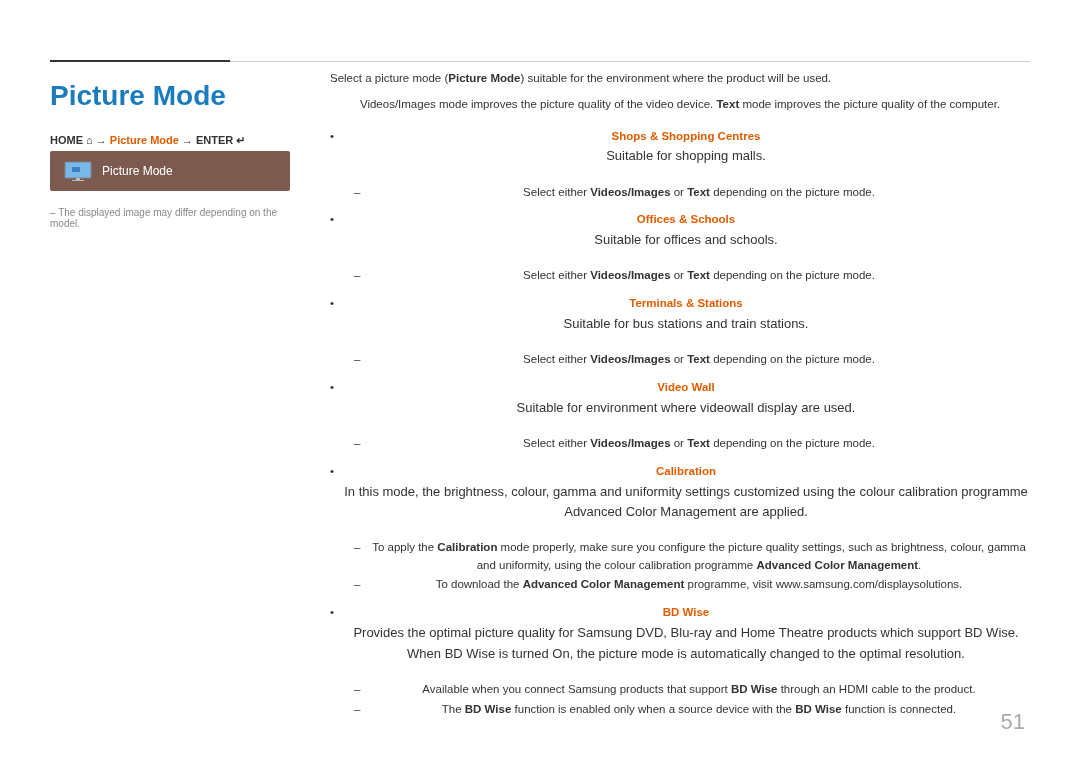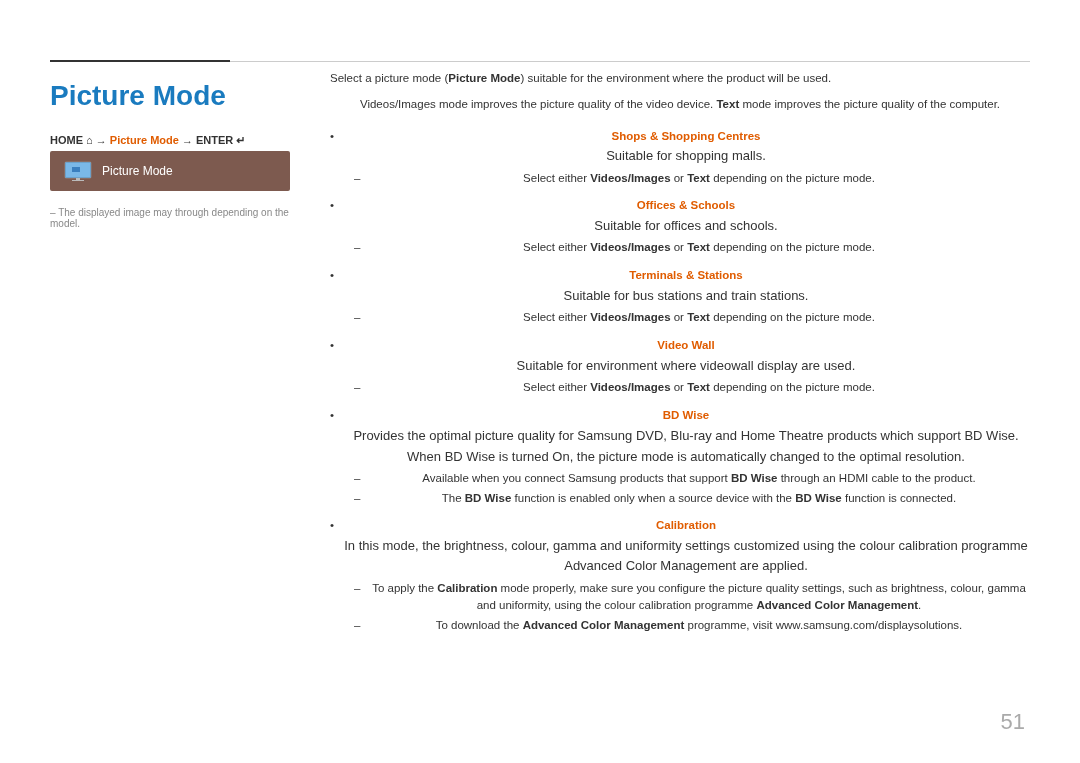--- a/index.html
+++ b/index.html
@@ -152,21 +152,21 @@
 
     .item-desc {
       color: #333;
       font-size: 13px;
       margin-top: 1px;
     }
 
     .sub-list {
       list-style: none;
       padding-left: 12px;
-      margin-top: 3px;
+      margin-top: 17px;
     }
     .sub-list li {
       position: relative;
       padding-left: 14px;
       font-size: 11.5px;
       color: #333;
       margin-bottom: 2px;
     }
     .sub-list li::before {
       content: '–';
@@ -211,21 +211,21 @@
         <svg class="menu-box-icon" viewBox="0 0 28 20" xmlns="http://www.w3.org/2000/svg">
           <rect x="1" y="1" width="26" height="16" rx="1" fill="#5a9fd4" stroke="#aaa" stroke-width="0.5"></rect>
           <rect x="2" y="2" width="24" height="14" fill="#7ab8e8"></rect>
           <rect x="8" y="6" width="8" height="5" fill="#3a7fbf"></rect>
           <rect x="12" y="17" width="4" height="2" fill="#bbb"></rect>
           <rect x="8" y="19" width="12" height="1" fill="#bbb"></rect>
         </svg>
         <span class="menu-box-label">Picture Mode</span>
       </div>
 
-      <div class="image-caption">The displayed image may through depending on the model.</div>
+      <div class="image-caption">The displayed image may differ depending on the model.</div>
     </div>
 
     <div class="right-panel">
 
       <p class="intro-text">
         Select a picture mode (<span class="bold">Picture Mode</span>) suitable for the environment where the product will be used.
       </p>
       <p class="intro-text2">
         <span class="orange">Videos/Images</span> mode improves the picture quality of the video device. <span class="bold">Text</span> mode improves the picture quality of the computer.
       </p>
@@ -258,37 +258,37 @@
 
         <li>
           <span class="item-title">Video Wall</span>
           <div class="item-desc">Suitable for environment where videowall display are used.</div>
           <ul class="sub-list">
             <li>Select either <span class="bold">Videos/Images</span> or <span class="bold">Text</span> depending on the picture mode.</li>
           </ul>
         </li>
 
         <li>
+          <span class="item-title">Calibration</span>
+          <div class="item-desc">In this mode, the brightness, colour, gamma and uniformity settings customized using the colour calibration programme <span class="bold">Advanced Color Management</span> are applied.</div>
+          <ul class="sub-list">
+            <li>To apply the <span class="bold">Calibration</span> mode properly, make sure you configure the picture quality settings, such as brightness, colour, gamma and uniformity, using the colour calibration programme <span class="bold">Advanced Color Management</span>.</li>
+            <li>To download the <span class="bold">Advanced Color Management</span> programme, visit www.samsung.com/displaysolutions.</li>
+          </ul>
+        </li>
+
+        <li>
           <span class="item-title">BD Wise</span>
           <div class="item-desc">Provides the optimal picture quality for Samsung DVD, Blu-ray and Home Theatre products which support <span class="orange">BD Wise</span>.</div>
           <div class="item-desc">When <span class="bold">BD Wise</span> is turned <span class="bold">On</span>, the picture mode is automatically changed to the optimal resolution.</div>
           <ul class="sub-list">
             <li>Available when you connect Samsung products that support <span class="bold">BD Wise</span> through an HDMI cable to the product.</li>
             <li>The <span class="bold">BD Wise</span> function is enabled only when a source device with the <span class="bold">BD Wise</span> function is connected.</li>
           </ul>
         </li>
 
-        <li>
-          <span class="item-title">Calibration</span>
-          <div class="item-desc">In this mode, the brightness, colour, gamma and uniformity settings customized using the colour calibration programme <span class="bold">Advanced Color Management</span> are applied.</div>
-          <ul class="sub-list">
-            <li>To apply the <span class="bold">Calibration</span> mode properly, make sure you configure the picture quality settings, such as brightness, colour, gamma and uniformity, using the colour calibration programme <span class="bold">Advanced Color Management</span>.</li>
-            <li>To download the <span class="bold">Advanced Color Management</span> programme, visit www.samsung.com/displaysolutions.</li>
-          </ul>
-        </li>
-
       </ul>
     </div>
   </div>
 
   <div class="page-number">51</div>
 
 </div>
 
 </body></html>

